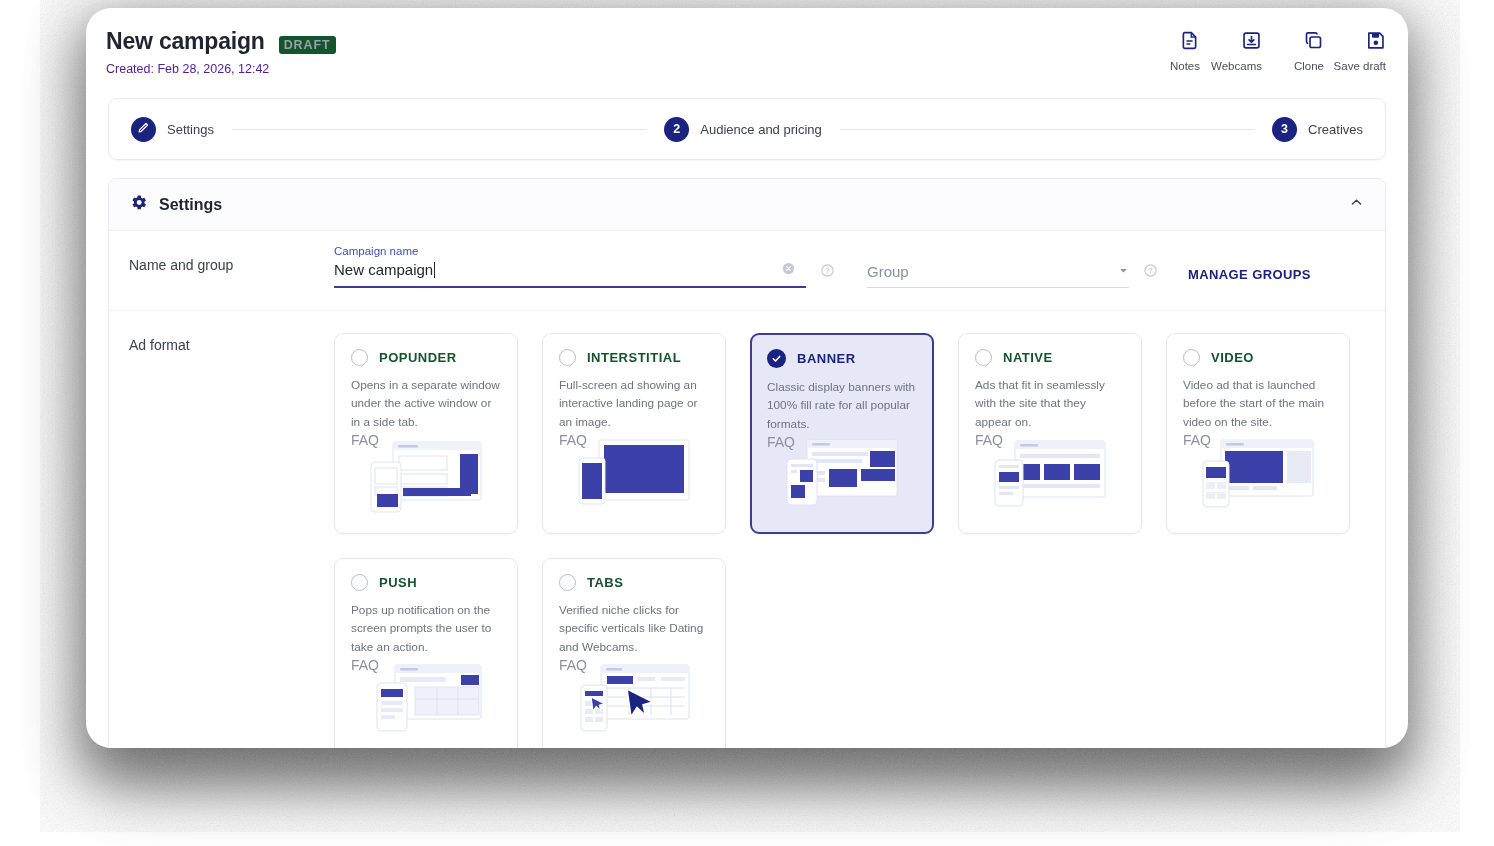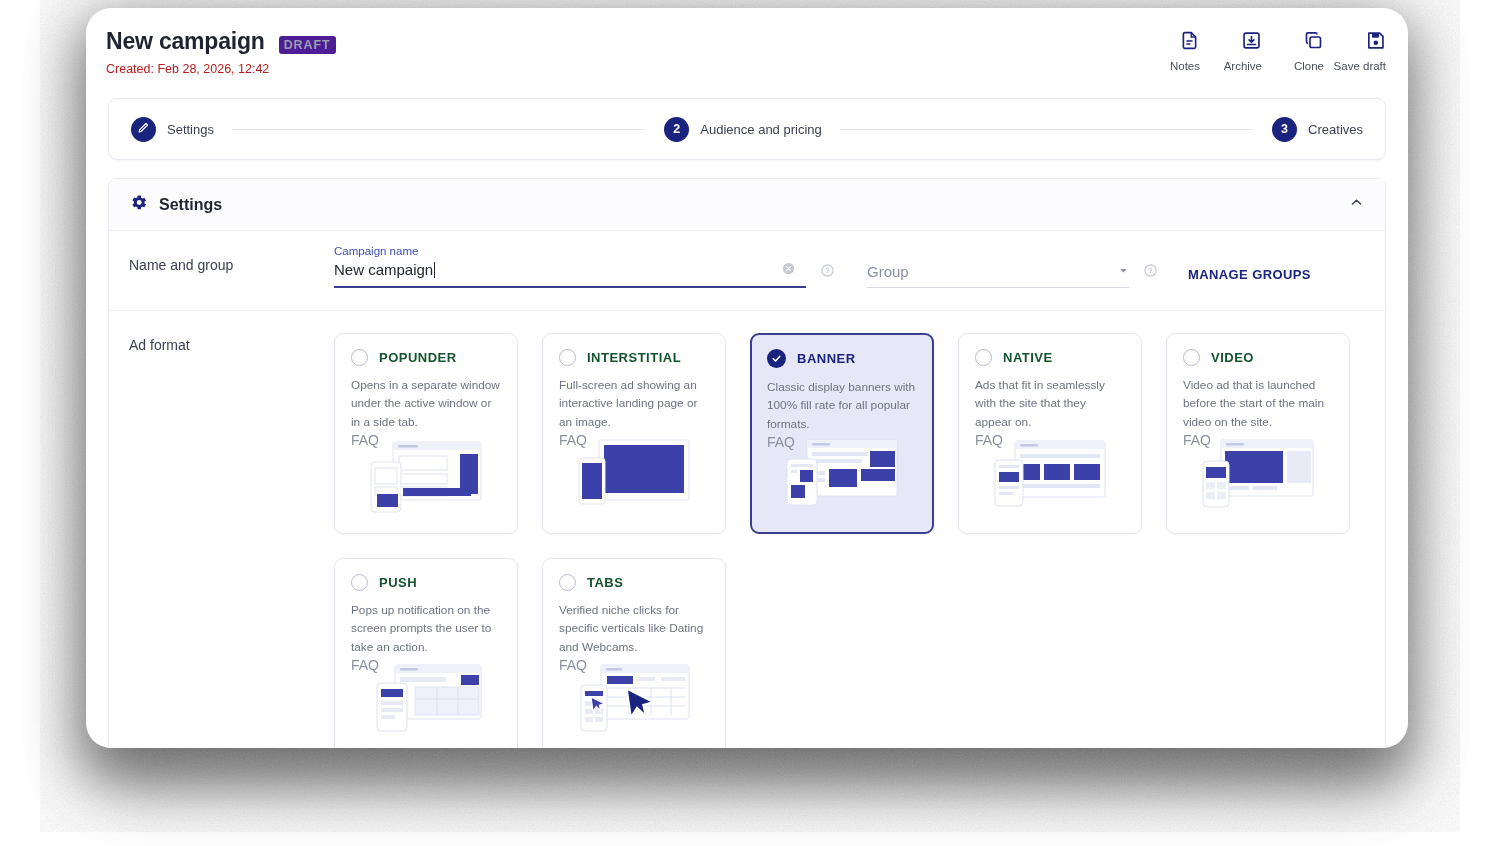--- a/index.html
+++ b/index.html
@@ -39,23 +39,23 @@
   }
 
   
   .header { position: relative; height: 84px; padding: 20px 34px 0 20px; }
   .title-row { display: flex; align-items: baseline; gap: 14px; }
   .page-title {
     font-size: 23px; font-weight: bold; color: #1f2430; letter-spacing: -.2px;
   }
   .draft-badge {
     font-size: 12.5px; font-weight: bold; color: #9aa0ad;
-    letter-spacing: .9px; background: #4c1d95; padding: 2px 5px; border-radius: 3px;
-  }
-  .created { font-size: 12.5px; color: #b91c1c; margin-top: 7px; }
+    letter-spacing: .9px; background: #14532d; padding: 2px 5px; border-radius: 3px;
+  }
+  .created { font-size: 12.5px; color: #4c1d95; margin-top: 7px; }
 
   .header-actions {
     position: absolute; right: 22px; top: 22px;
     display: flex; gap: 0px;
   }
   .hact {
     width: 62px; display: flex; flex-direction: column;
     align-items: flex-end; gap: 9px; cursor: pointer;
   }
   .hact .lbl { font-size: 11.5px; color: #4a4f5c; }
@@ -211,21 +211,21 @@
         </div>
 
         <div class="hact">
           <span>
             <svg width="21" height="21" viewBox="0 0 24 24">
               <rect x="3.5" y="3.5" width="17" height="17" rx="2.2" fill="none" stroke="#1a237e" stroke-width="1.9"></rect>
               <path d="M12 7.5v6.4M9.2 11.2 12 14l2.8-2.8" fill="none" stroke="#1a237e" stroke-width="1.9" stroke-linecap="round" stroke-linejoin="round"></path>
               <path d="M7.5 16.6h9" stroke="#1a237e" stroke-width="1.9" stroke-linecap="round"></path>
             </svg>
           </span>
-          <span class="lbl">Archive</span>
+          <span class="lbl">Webcams</span>
         </div>
 
         <div class="hact">
           <span>
             <svg width="21" height="21" viewBox="0 0 24 24" fill="none" stroke="#1a237e" stroke-width="1.9">
               <rect x="8" y="8" width="12" height="12" rx="2"></rect>
               <path d="M16 5.2V5a1.8 1.8 0 0 0-1.8-1.8H5.8A1.8 1.8 0 0 0 4 5v8.4c0 1 .8 1.8 1.8 1.8H6"></path>
             </svg>
           </span>
           <span class="lbl">Clone</span>

